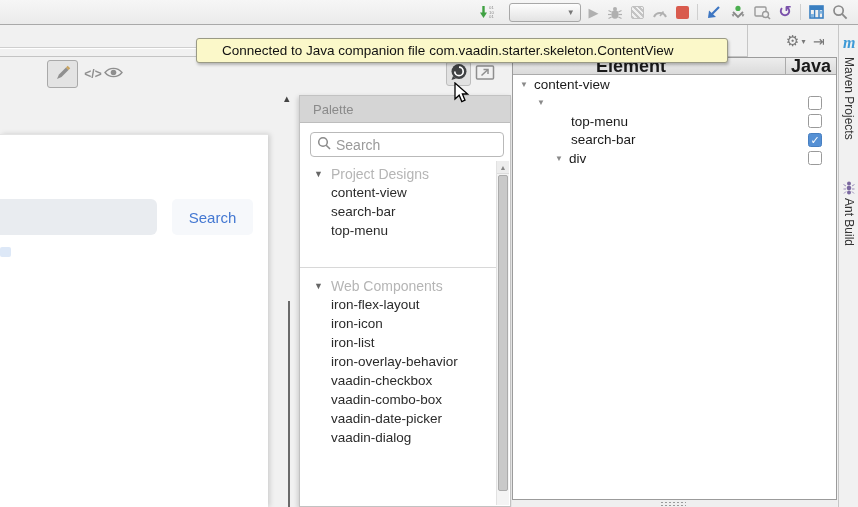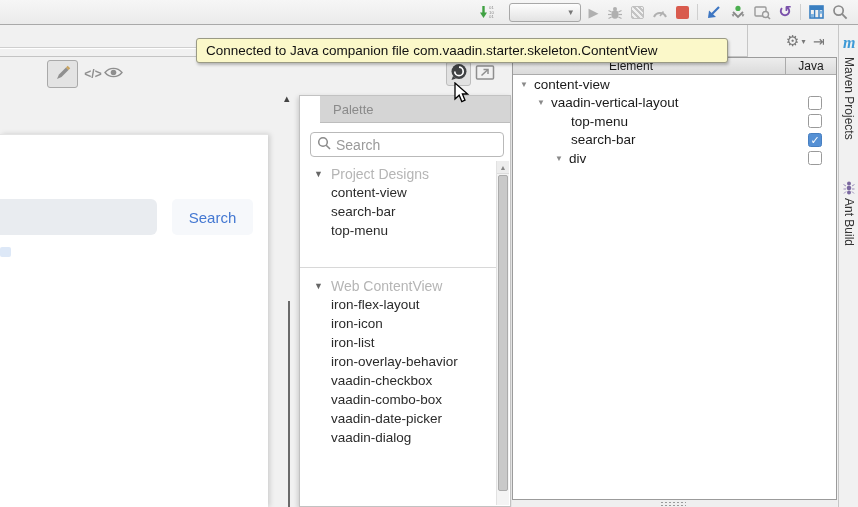--- a/index.html
+++ b/index.html
@@ -28,21 +28,21 @@
   .stop-sq { width:13px; height:13px; background:#d95b4e; border-radius:2px; }
   .rollback-glyph { color:#7b52ab; font-size:16px; font-weight:bold; line-height:1;
     font-family:"DejaVu Sans",sans-serif; }
 
   
   #line-a { left:0; top:47px; width:196px; height:2px; background:#cfcfcf; border-bottom:1px solid #fff; }
   #line-b { left:0; top:56px; width:747px; height:1px; background:#c4c4c4; }
   #vline-editor { left:747px; top:25px; width:1px; height:32px; background:#c6c6c6; }
   #tooltip { left:196px; top:38px; width:532px; height:25px; background:#fbf8c9;
     border:1px solid #9a9a85; border-radius:3px; display:flex; align-items:center;
-    padding:0 9px; font-size:13.5px; color:#111; z-index:40;
+    padding:0 25px; font-size:13.5px; color:#111; z-index:40;
     box-shadow:1px 2px 3px rgba(0,0,0,.25); white-space:nowrap; }
 
   
   #pencil-btn { left:47px; top:60px; width:31px; height:28px; background:#e3e3e3;
     border:1px solid #a9a9a9; border-radius:3px; display:flex; align-items:center; justify-content:center; }
   #code-btn { left:82px; top:64px; width:22px; height:20px; display:flex; align-items:center;
     justify-content:center; color:#8f8f8f; font-weight:bold; font-size:12px; }
   #eye-btn { left:104px; top:66px; }
 
   
@@ -66,21 +66,21 @@
     background:#f6f8fb; border-radius:5px; color:#4478d2; font-size:15px;
     display:flex; align-items:center; justify-content:center; }
   #cv-dash { position:absolute; left:0; top:112px; width:11px; height:10px;
     background:#dde8f7; border-radius:2px; }
 
   #collapse-tri { left:284px; top:93px; font-size:11px; color:#444; line-height:1; }
   #splitter-line { left:288px; top:301px; width:2px; height:206px; background:#6a6a6a; }
 
   
   #palette { left:299px; top:95px; width:212px; height:412px; background:#fff;
-    border:1px solid #c2c2c2; box-shadow:-1px 2px 5px rgba(0,0,0,.18);padding-left:20px; }
+    border:1px solid #c2c2c2; box-shadow:-1px 2px 5px rgba(0,0,0,.18); }
   .pal-header { height:27px; background:#d5d5d5; border-bottom:1px solid #bdbdbd;
     color:#8a8a8a; display:flex; align-items:center; padding-left:13px; font-size:13px; }
   .pal-search { position:absolute; left:10px; top:36px; width:194px; height:25px;
     border:1px solid #b9b9b9; border-radius:4px; background:#fff; display:flex;
     align-items:center; padding:0 6px; gap:5px; }
   .pal-search input { border:none; outline:none; width:140px; font-size:14px; color:#333; background:transparent; }
   .pal-search input::placeholder { color:#9a9a9a; }
   .pal-group { position:absolute; left:0; width:197px; }
   #pal-group-0 { top:68px; }
   #pal-group-1 { top:180px; }
@@ -94,21 +94,21 @@
     background:#f4f4f4; border-left:1px solid #e2e2e2; }
   .pal-scroll-up { height:13px; display:flex; align-items:center; justify-content:center;
     font-size:7px; color:#888; background:#ededed; border-bottom:1px solid #dcdcdc; }
   .pal-thumb { position:absolute; left:1px; top:14px; width:10px; height:316px;
     background:#c9c9c9; border:1px solid #ababab; border-radius:2px; }
 
   
   #outline { left:512px; top:57px; width:325px; height:443px; background:#fff;
     border:1px solid #9b9b9b; }
   .out-header { height:17px; display:flex; background:linear-gradient(#ededed,#dbdbdb);
-    border-bottom:1px solid #ababab; font-weight:normal; font-size:12px; color:#1a1a1a; }
+    border-bottom:1px solid #ababab; font-weight:bold; font-size:18px; color:#1a1a1a; }
   .out-h-el { flex:1; text-align:center; line-height:16px; }
   .out-h-java { width:51px; border-left:1px solid #ababab; text-align:center; line-height:16px;margin-left:36px; }
   .out-row { height:18.5px; display:flex; align-items:center; font-size:13.5px; position:relative; }
   .out-row .arrow { width:10px; font-size:8px; color:#8a8a8a; margin-right:4px; }
   .p0 { padding-left:7px; } .p1 { padding-left:24px; } .p42 { padding-left:42px; }
   .p2 { padding-left:58px; } .p76 { padding-left:76px; }
   .cb { position:absolute; right:14px; top:2px; width:14px; height:14px;
     border:1px solid #9a9a9a; border-radius:2.5px; background:#fff; text-align:center;
     line-height:12px; font-size:11px; color:#fff; }
   .cb[data-state="checked"] { background:#5590d4; border-color:#477fc1; }
@@ -309,21 +309,21 @@
       <div class="pal-item">content-view</div>
       <div class="pal-item">search-bar</div>
       <div class="pal-item">top-menu</div>
     </div>
 
     <div class="pal-divider"></div>
 
     <div id="pal-group-1" class="pal-group">
       <div class="pal-gh">
         <span class="arr">▼</span>
-        <span>Web ContentView</span>
+        <span>Web Components</span>
       </div>
       <div class="pal-item">iron-flex-layout</div>
       <div class="pal-item">iron-icon</div>
       <div class="pal-item">iron-list</div>
       <div class="pal-item">iron-overlay-behavior</div>
       <div class="pal-item">vaadin-checkbox</div>
       <div class="pal-item">vaadin-combo-box</div>
       <div class="pal-item">vaadin-date-picker</div>
       <div class="pal-item">vaadin-dialog</div>
     </div>
@@ -341,21 +341,20 @@
       <div class="out-h-el">Element</div>
       <div class="out-h-java">Java</div>
     </div>
 
     <div class="out-row p0">
       <span class="arrow">▼</span>
       <span>content-view</span>
     </div>
     <div class="out-row p1">
       <span class="arrow">▼</span>
-      <span>vaadin-vertical-layout</span>
       <span class="cb" data-state="unchecked"></span>
     </div>
     <div class="out-row p2">
       <span>top-menu</span>
       <span class="cb" data-state="unchecked"></span>
     </div>
     <div class="out-row p2">
       <span>search-bar</span>
       <span class="cb" data-state="checked"></span>
     </div>

